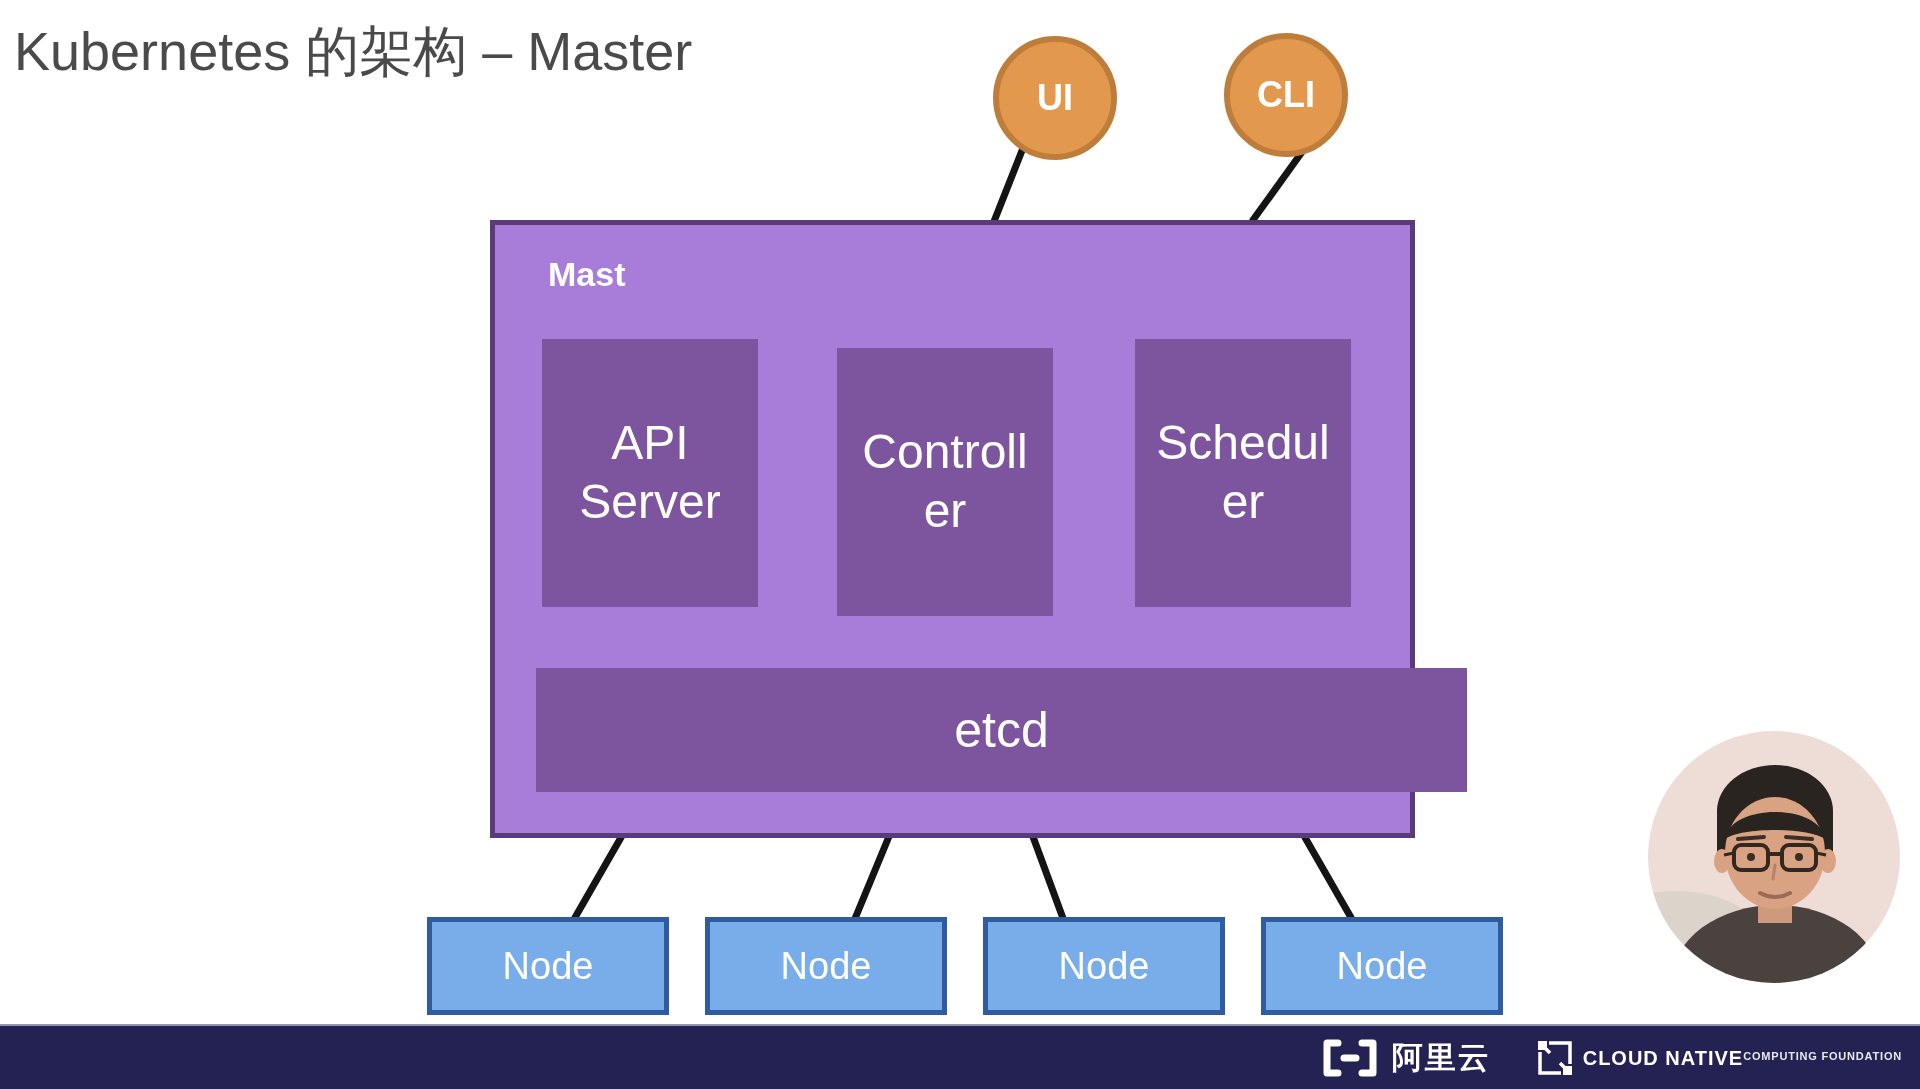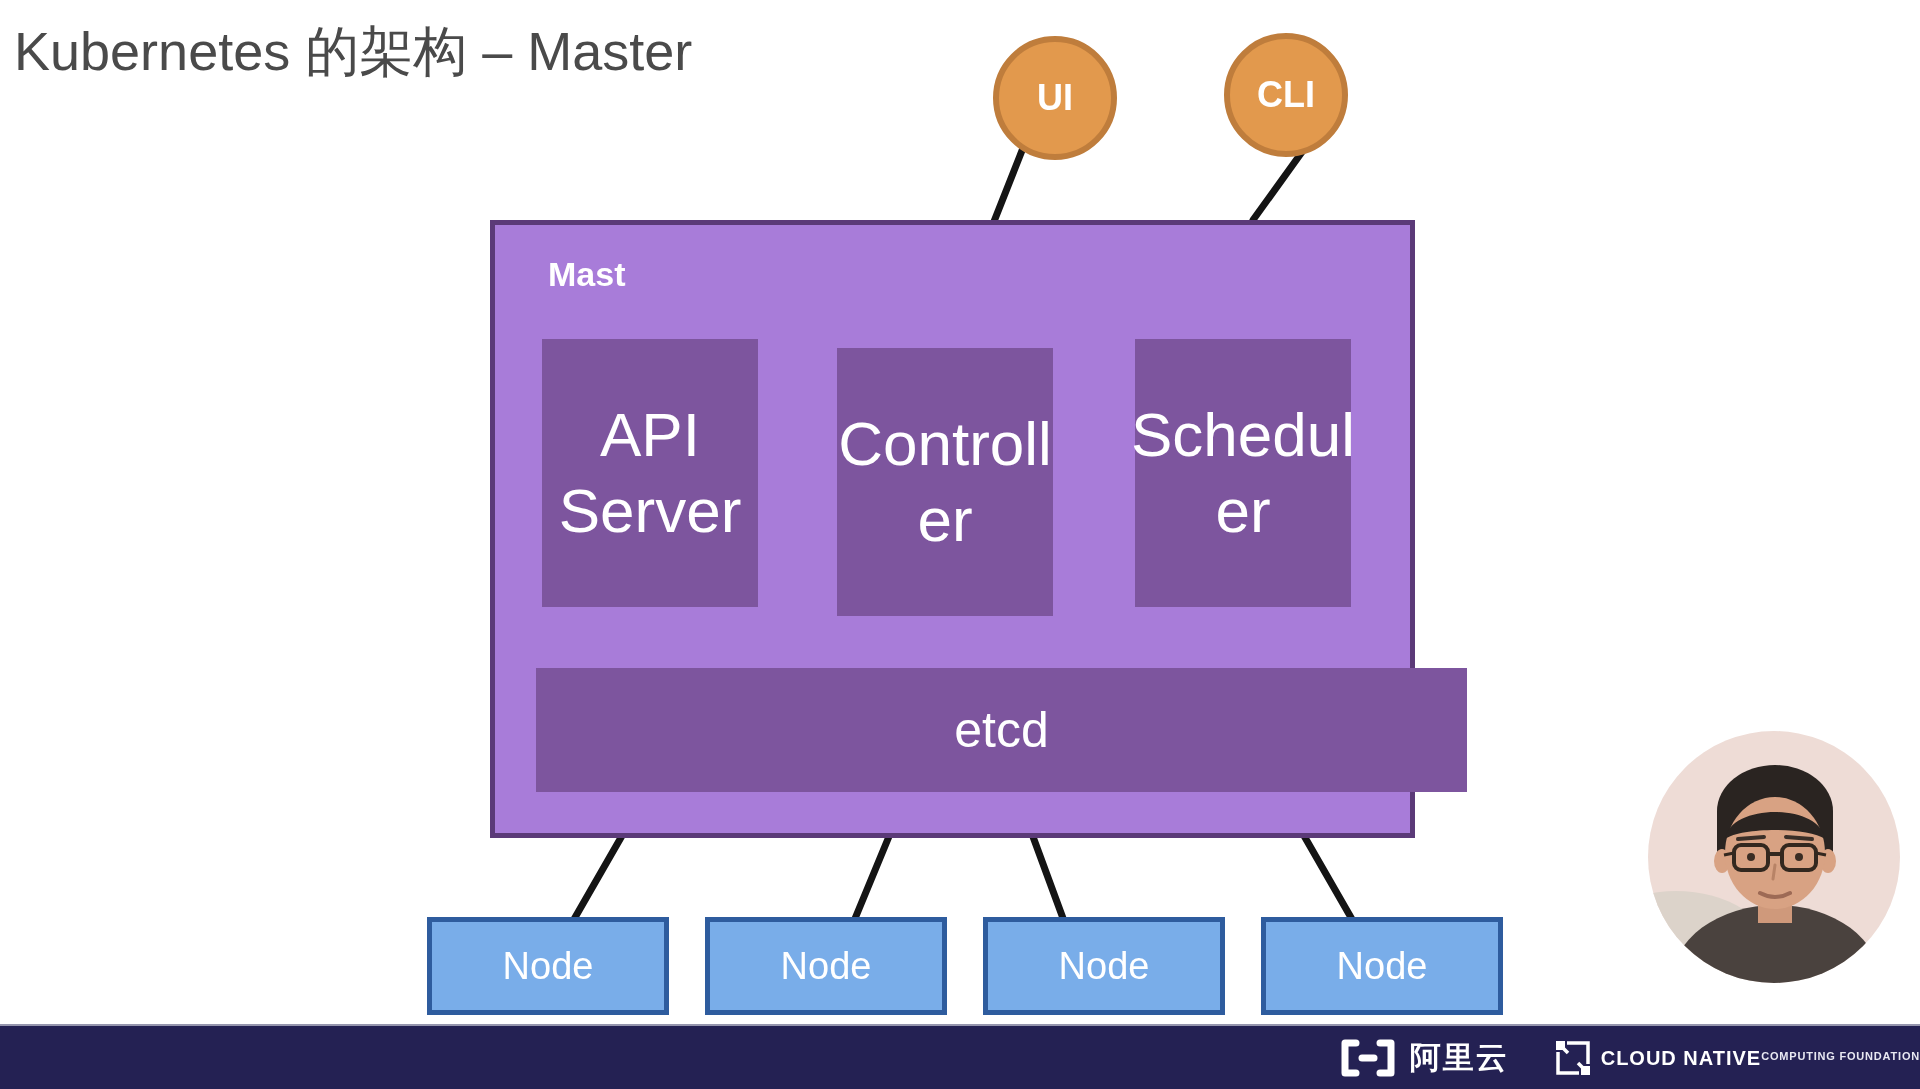--- a/index.html
+++ b/index.html
@@ -16,40 +16,40 @@
     box-sizing:border-box;display:flex;align-items:center;justify-content:center;
     color:#fff;font-weight:bold;font-size:36px;z-index:2;text-align:center;}
   .client-ui{left:993px;top:36px;}
   .client-cli{left:1224px;top:33px;}
 
   .master{position:absolute;left:490px;top:220px;width:925px;height:618px;box-sizing:border-box;
     background:var(--master_fill,#a87cd9);border:5px solid var(--master_border,#5b3a78);z-index:2;}
   .master-label{position:absolute;left:53px;top:30px;color:#fff;font-weight:bold;font-size:34px;}
   .component{position:absolute;width:216px;height:268px;background:var(--component_fill,#7d559e);
     display:flex;align-items:center;justify-content:center;text-align:center;
-    color:#fff;font-size:62px;line-height:1.22;white-space:pre-line;}
+    color:#fff;font-size:48px;line-height:1.22;white-space:pre-line;}
   .comp-api{left:47px;top:114px;}
   .comp-controller{left:342px;top:114px;margin-top:9px;}
   .comp-scheduler{left:640px;top:114px;}
   .etcd{position:absolute;left:41px;top:443px;width:931px;height:124px;
     background:var(--component_fill,#7d559e);display:flex;align-items:center;justify-content:center;
     color:#fff;font-size:50px;}
 
   .node{position:absolute;top:917px;width:242px;height:98px;box-sizing:border-box;
     background:var(--node_fill,#79ade9);border:5px solid var(--node_border,#2e5c9e);
     display:flex;align-items:center;justify-content:center;color:#fff;font-weight:normal;
     font-size:38px;z-index:2;}
   .node-1{left:427px;} .node-2{left:705px;} .node-3{left:983px;} .node-4{left:1261px;}
 
   .avatar{position:absolute;left:1648px;top:731px;width:252px;height:252px;border-radius:50%;
     overflow:hidden;z-index:3;}
 
   .footer{position:absolute;left:0;top:1024px;width:1920px;height:65px;box-sizing:border-box;
     background:var(--footer_bg,#242153);border-top:2px solid #9595ad;z-index:4;
-    display:flex;align-items:center;justify-content:flex-end;gap:46px;}
+    display:flex;align-items:center;justify-content:flex-end;gap:46px;padding-right:18px;}
   .brand{display:flex;align-items:center;gap:10px;color:#fff;}
   .alibaba-text{font-size:31px;font-weight:bold;letter-spacing:2px;}
   .cncf-text{display:flex;flex-direction:row;justify-content:center;line-height:1;}
   .cncf-line1{font-size:20px;font-weight:bold;letter-spacing:1px;}
   .cncf-line2{font-size:11px;font-weight:bold;letter-spacing:0.8px;margin-top:3px;color:#e8e8f2;}
 </style>
 </head>
 <body>
 
 <div class="slide">

